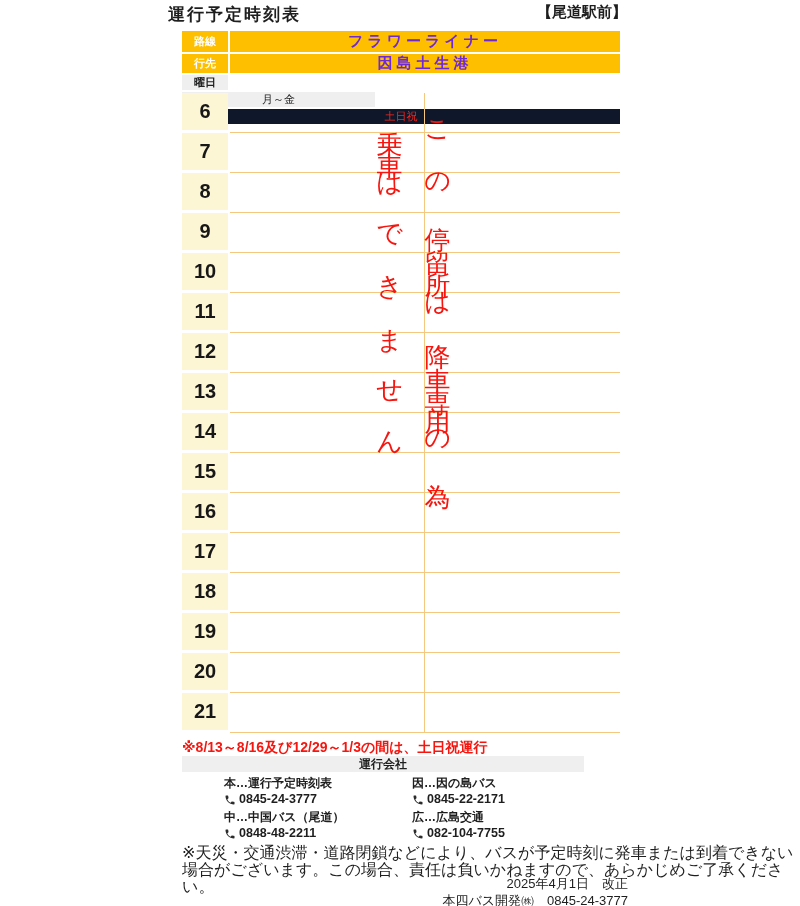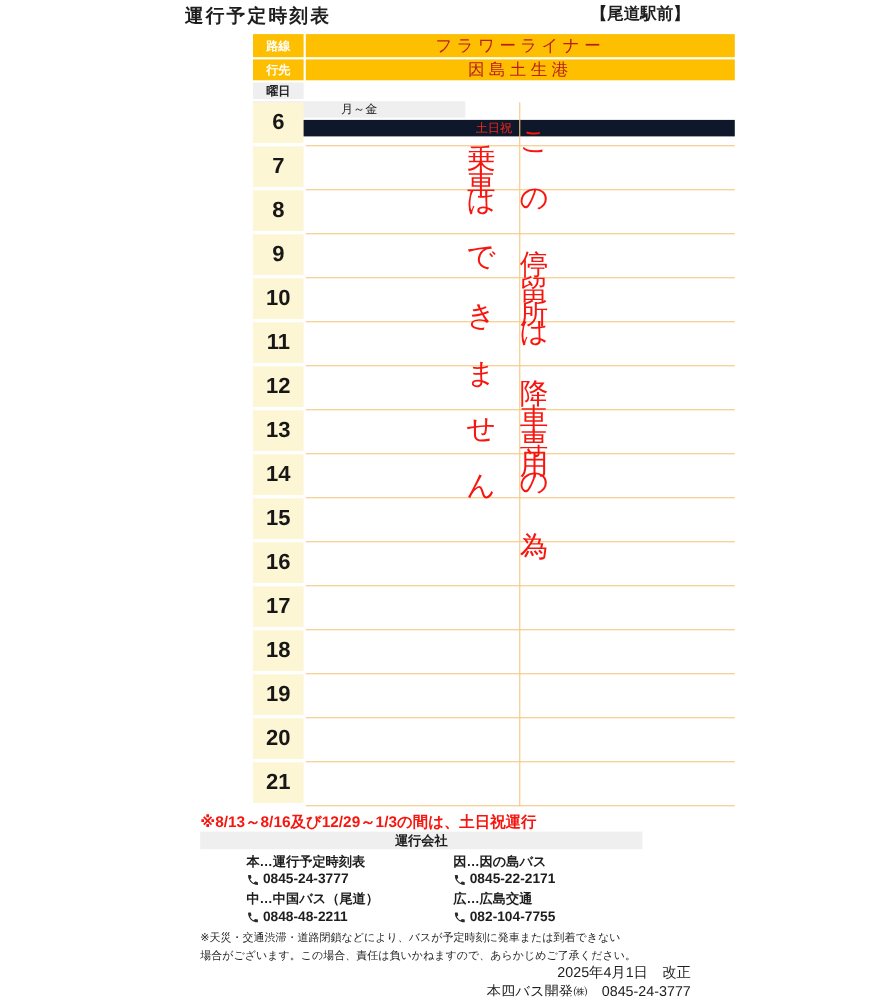--- a/index.html
+++ b/index.html
@@ -20,33 +20,33 @@
   .page-title {
     position: absolute; left: 168px; top: 3px;
     font-size: 17px; font-weight: bold; letter-spacing: 2px; color: #1e1e1e;
   }
   .stop-name {
     position: absolute; right: 173px; top: 3px;
     font-size: 15px; font-weight: bold; color: #1e1e1e;
   }
 
   
-  .table { position: absolute; left: 182px; top: 31px; width: 438px; margin-left: 48px; }
+  .table { position: absolute; left: 182px; top: 31px; width: 438px; }
 
   .hdr-row { display: flex; gap: 2px; }
   .hdr-row + .hdr-row { margin-top: 2px; }
   .hdr-label {
     width: 46px; background: #FEBF00; color: #ffffff;
     font-size: 11px; font-weight: bold;
     display: flex; align-items: center; justify-content: center;
     flex: none;
   }
   .hdr-value {
-    flex: 1; background: #FEBF00; color: #b91c1c;
-    font-size: 15px; font-weight: normal; letter-spacing: 4px;
+    flex: 1; background: #FEBF00; color: #6d28d9;
+    font-size: 15px; font-weight: bold; letter-spacing: 4px;
     display: flex; align-items: center; justify-content: center;
   }
   .row-route  { height: 21px; }
   .row-dest   { height: 19px; }
   .row-days   { height: 14px; flex-direction: column; }
   .day-label {
     width: 46px; background: #EFEFEF; color: #222;
     font-size: 11px; font-weight: bold;
     display: flex; align-items: center; justify-content: center; flex: none;
   }
@@ -103,21 +103,21 @@
   .company { margin-bottom: 1px; }
   .company-name { font-size: 12px; font-weight: bold; line-height: 16px; color: #1e1e1e; }
   .company-phone {
     font-size: 12.5px; font-weight: bold; line-height: 17px; color: #1e1e1e;
     display: flex; align-items: center; gap: 3px;
   }
   .phone-icon { width: 12px; height: 12px; fill: #2b2b2b; flex: none; }
 
   .disclaimer {
     position: absolute; left: 182px; top: 844px;
-    font-size: 10px; line-height: 17px; color: #1e1e1e;
+    font-size: 16px; line-height: 17px; color: #1e1e1e;
   }
   .revision-date {
     position: absolute; right: 172px; top: 875px;
     font-size: 13px; color: #1e1e1e;
   }
   .publisher {
     position: absolute; right: 172px; top: 892px;
     font-size: 13px; color: #1e1e1e;
   }
 </style>

